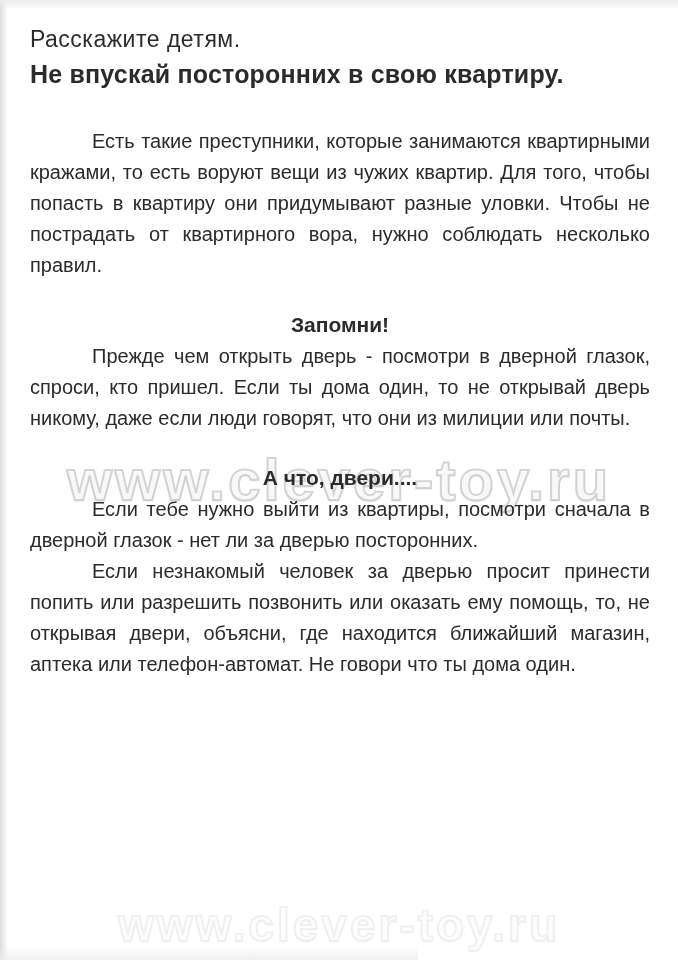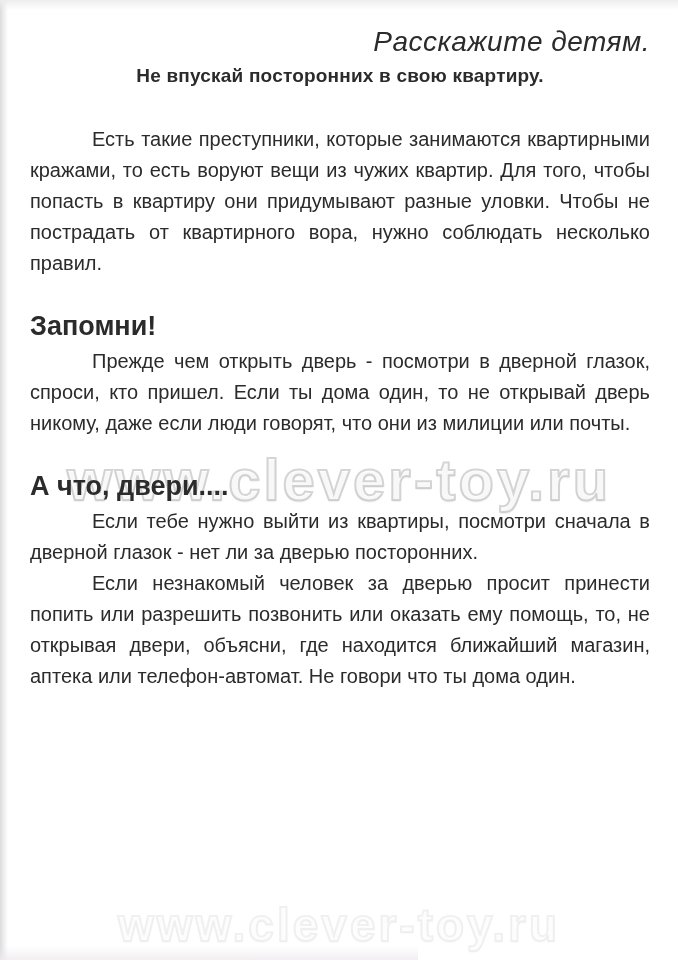--- a/index.html
+++ b/index.html
@@ -39,47 +39,47 @@
     opacity: 0.8;
     z-index: 3;
   }
   .content {
     position: relative;
     z-index: 2;
     padding: 22px 28px 0 30px;
   }
   .supertitle {
     margin: 4px 0 0;
-    font-size: 28px;
+    font-size: 23px;
     font-weight: 400;
-    font-style: italic;
-    text-align: right;
+    text-align: left;
     letter-spacing: 0.5px;
   }
   .title {
     margin: 7px 0 0;
-    font-size: 19px;
+    font-size: 25px;
     font-weight: 700;
-    text-align: center;
+    text-align: left;
     letter-spacing: 0.2px;
   }
   .para {
     margin: 0;
     font-size: 20px;
     line-height: 31px;
     text-align: justify;
     text-indent: 62px;
   }
   .intro {
     margin-top: 37px;
   }
   .section-heading {
     margin: 32px 0 4px;
-    font-size: 27px;
+    font-size: 21px;
     font-weight: 700;
+    text-align: center;
   }
   
   .watermark {
     position: absolute;
     left: 0;
     right: 0;
     text-align: center;
     font-weight: 700;
     white-space: nowrap;
     pointer-events: none;

